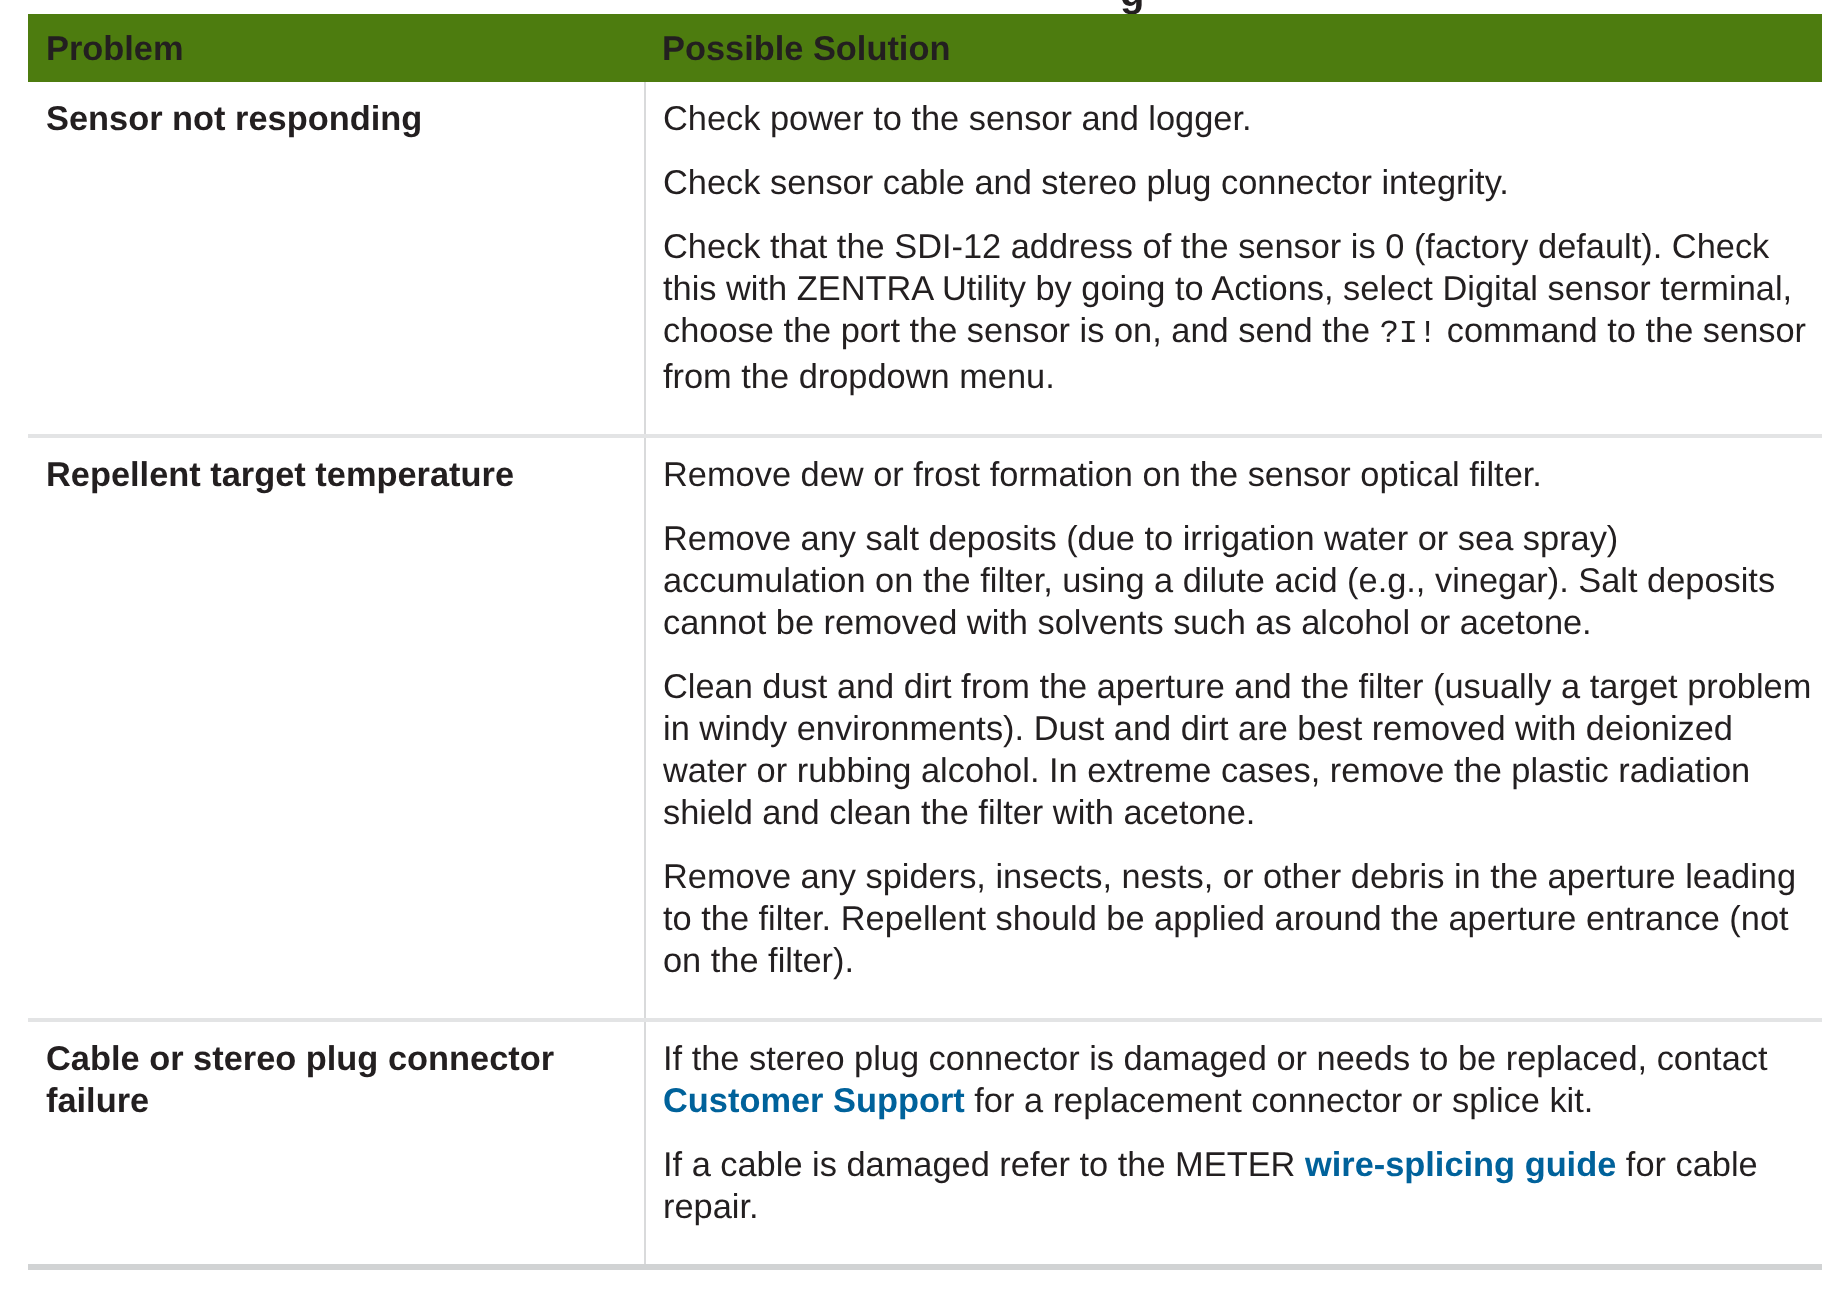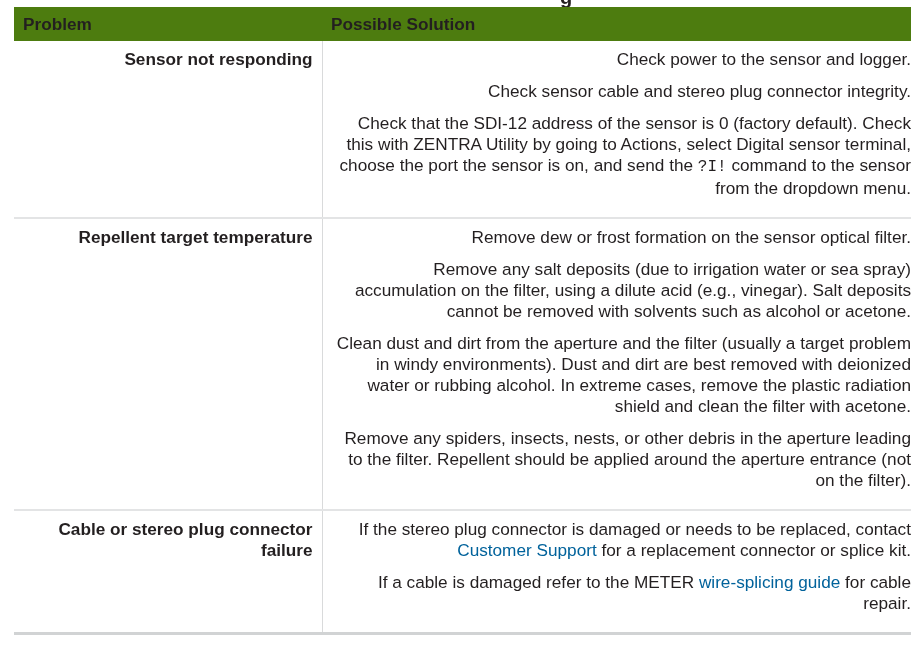--- a/index.html
+++ b/index.html
@@ -18,29 +18,28 @@
     }
     col.c1 { width: 308px; }
     col.c2 { width: 589px; }
     thead th {
       background: #4d7c0f; text-align: left; font-weight: bold;
       padding: 6px 9px 6px 9px; height: 22px; font-size: 17.2px;
     }
     tbody td {
       vertical-align: top; padding: 0 0 0 9px;
       border-bottom: 2px solid #e3e4e5;
-      text-align: right;
     }
     tbody td.problem { font-weight: bold; padding-top: 8px; padding-right: 9px; }
     tbody td.solution { border-left: 1px solid #d9dadb; padding-top: 8px; padding-bottom: 18px; }
     tbody tr:last-child td { border-bottom: 3px solid #d1d3d4; margin-top: 12px; }
     .sol-p { margin: 0 0 11px 0; }
     .sol-p:last-child { margin-bottom: 0; }
     .mono { font-family: "Liberation Mono", monospace; font-size: 16px; }
-    a.link { color: #00629b; text-decoration: none; }
+    a.link { color: #00629b; text-decoration: none; font-weight: bold; }
   </style>
 </head>
 <body>
 
 <div class="title-fragment">g</div>
 
 <table class="trouble">
   <colgroup>
       <col class="c1">
       <col class="c2">

